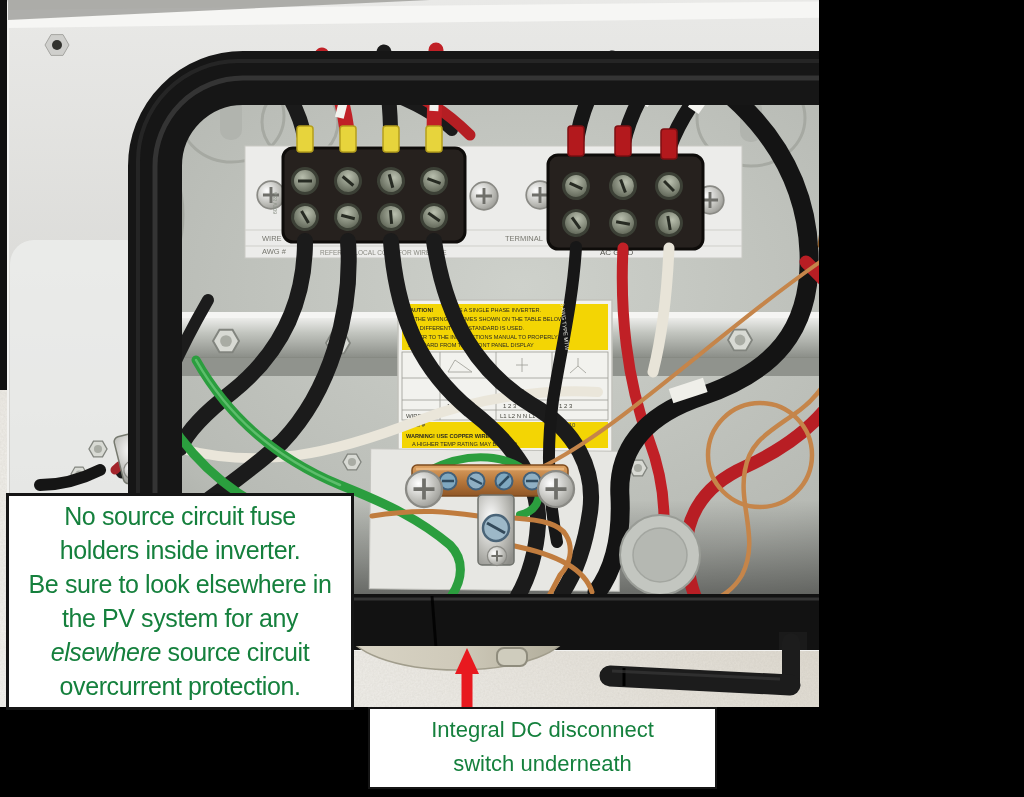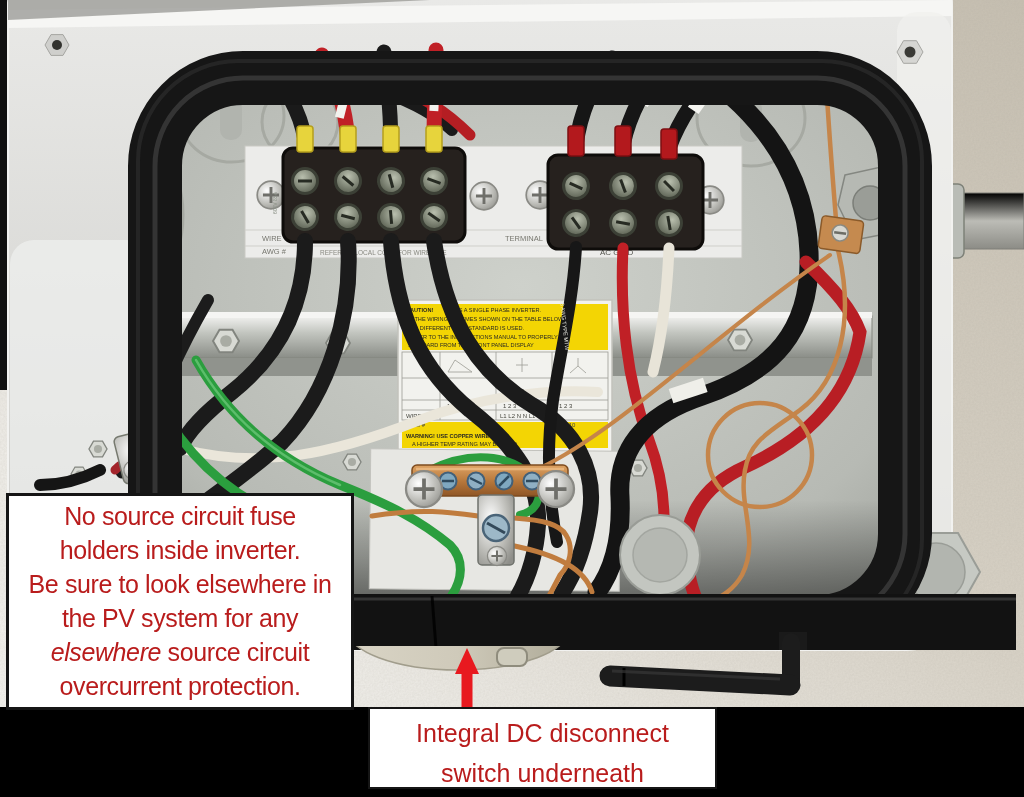--- a/index.html
+++ b/index.html
@@ -1,25 +1,25 @@
 <!DOCTYPE html>
 <html><head>
 <meta charset="utf-8">
 <style>
   html,body{margin:0;padding:0;background:#000;}
-  .stage{position:relative;width:1024px;height:797px;background:#000;overflow:hidden;
+  .stage{position:relative;width:819px;height:797px;background:#000;overflow:hidden;
          font-family:"Liberation Sans",sans-serif;}
   .photo{position:absolute;left:0;top:0;}
-  .note{position:absolute;background:#fff;color:#b91c1c;text-align:center;
+  .note{position:absolute;background:#fff;color:#15803d;text-align:center;
         white-space:pre-line;font-family:"Liberation Sans",sans-serif;}
   .note em{font-style:italic;}
   .note-left{left:6px;top:493px;width:342px;height:208px;border:3px solid #151515;
              font-size:25px;line-height:34px;letter-spacing:-0.4px;padding-top:3px;}
   .note-bottom{left:368px;top:707px;width:345px;height:74px;border:2px solid #151515;
-               font-size:25px;line-height:40px;padding-top:4px;}
+               font-size:22px;line-height:34px;padding-top:4px;}
 </style>
 </head>
 <body>
 
 <div class="stage">
 
 <svg class="photo" width="1024" height="707" viewBox="0 0 1024 707">
   <defs>
     <linearGradient id="wallGrad" x1="1" y1="0" x2="0" y2="1">
       <stop offset="0" stop-color="#c7c0b2"></stop>

